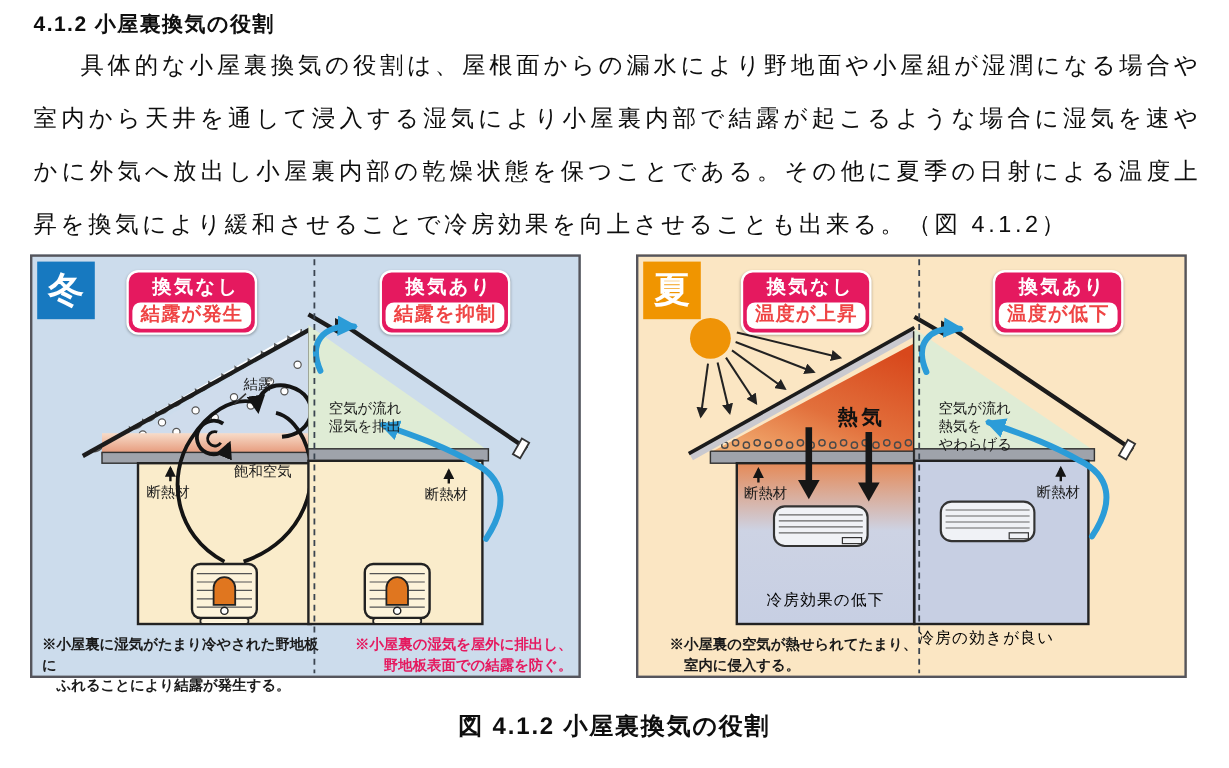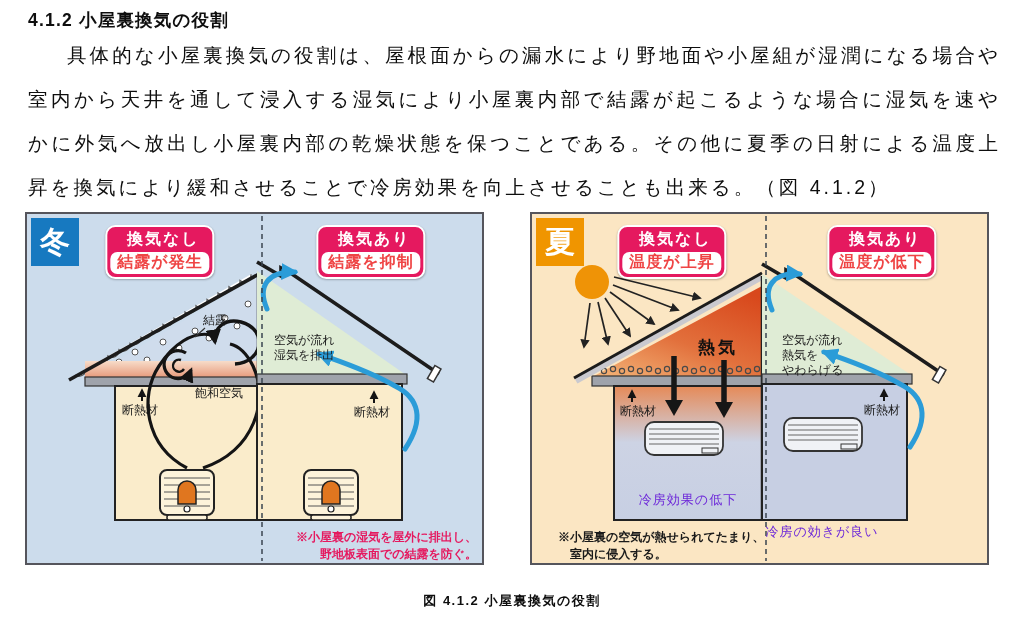--- a/index.html
+++ b/index.html
@@ -40,30 +40,30 @@
   }
   .vent-badge .vb-sub {
     background:#fff; color:#ef4444; font-weight:bold; font-size:16px;
     letter-spacing:1px; border-radius:7px; padding:0 7px 1px; white-space:nowrap;
   }
   .lbl {
     position:absolute; z-index:3; font-size:12px; line-height:15px;
     color:#1a1a1a; white-space:pre-line;
   }
   .lbl-big { font-size:17px; font-weight:bold; letter-spacing:3px; color:#111; }
-  .room-lbl { font-size:13px; color:#6d28d9; letter-spacing:1px; }
+  .room-lbl { font-size:13px; color:#000000; letter-spacing:1px; }
   .cap {
     position:absolute; z-index:3; font-size:12px; font-weight:bold;
     line-height:17px; color:#1a1a1a; white-space:pre-line;
   }
   .cap.red { color:#e5195f; text-align:right; }
   svg.house { position:absolute; left:0; top:0; z-index:1; }
   .fig-caption {
     position:absolute; left:0; top:592px; width:1024px; text-align:center;
-    font-size:13px; font-weight:bold; letter-spacing:1.5px; color:#0e0e0e;
+    font-size:20px; font-weight:bold; letter-spacing:1.5px; color:#0e0e0e;
   }
 </style>
 </head>
 <body>
 
 <div class="doc-heading">4.1.2 小屋裏換気の役割</div>
 <div class="doc-para">具体的な小屋裏換気の役割は、屋根面からの漏水により野地面や小屋組が湿潤になる場合や室内から天井を通して浸入する湿気により小屋裏内部で結露が起こるような場合に湿気を速やかに外気へ放出し小屋裏内部の乾燥状態を保つことである。その他に夏季の日射による温度上昇を換気により緩和させることで冷房効果を向上させることも出来る。（図 4.1.2）</div>
 
 <div class="panel" id="winter-panel">
   <svg class="house" width="455" height="349" viewBox="0 0 455 349">
@@ -149,20 +149,22 @@
   <div class="vent-badge" style="left:344px;">
     <div class="vb-title">換気あり</div>
     <div class="vb-sub">結露を抑制</div>
   </div>
   <div class="lbl" style="left:176px; top:99px;">結露</div>
   <div class="lbl" style="left:168px; top:148px;margin-top:24px;">飽和空気</div>
   <div class="lbl" style="left:95px; top:189px;">断熱材</div>
   <div class="lbl" style="left:327px; top:191px;">断熱材</div>
   <div class="lbl" style="left:247px; top:119px;">空気が流れ
 湿気を排出</div>
+  <div class="cap" style="left:8px; top:315px; width:232px;">※小屋裏に湿気がたまり冷やされた野地板に
+　ふれることにより結露が発生する。</div>
   <div class="cap red" style="left:245px; top:315px; width:205px;">※小屋裏の湿気を屋外に排出し、
 野地板表面での結露を防ぐ。</div>
 </div>
 
 <div class="panel" id="summer-panel">
   <svg class="house" width="455" height="349" viewBox="0 0 455 349">
     <defs>
       <marker id="sblk" viewBox="0 0 10 10" refX="8" refY="5" markerWidth="4.6" markerHeight="4.6" orient="auto">
           <path d="M0,0 L10,5 L0,10 Z" fill="#141414"></path>
         </marker>

